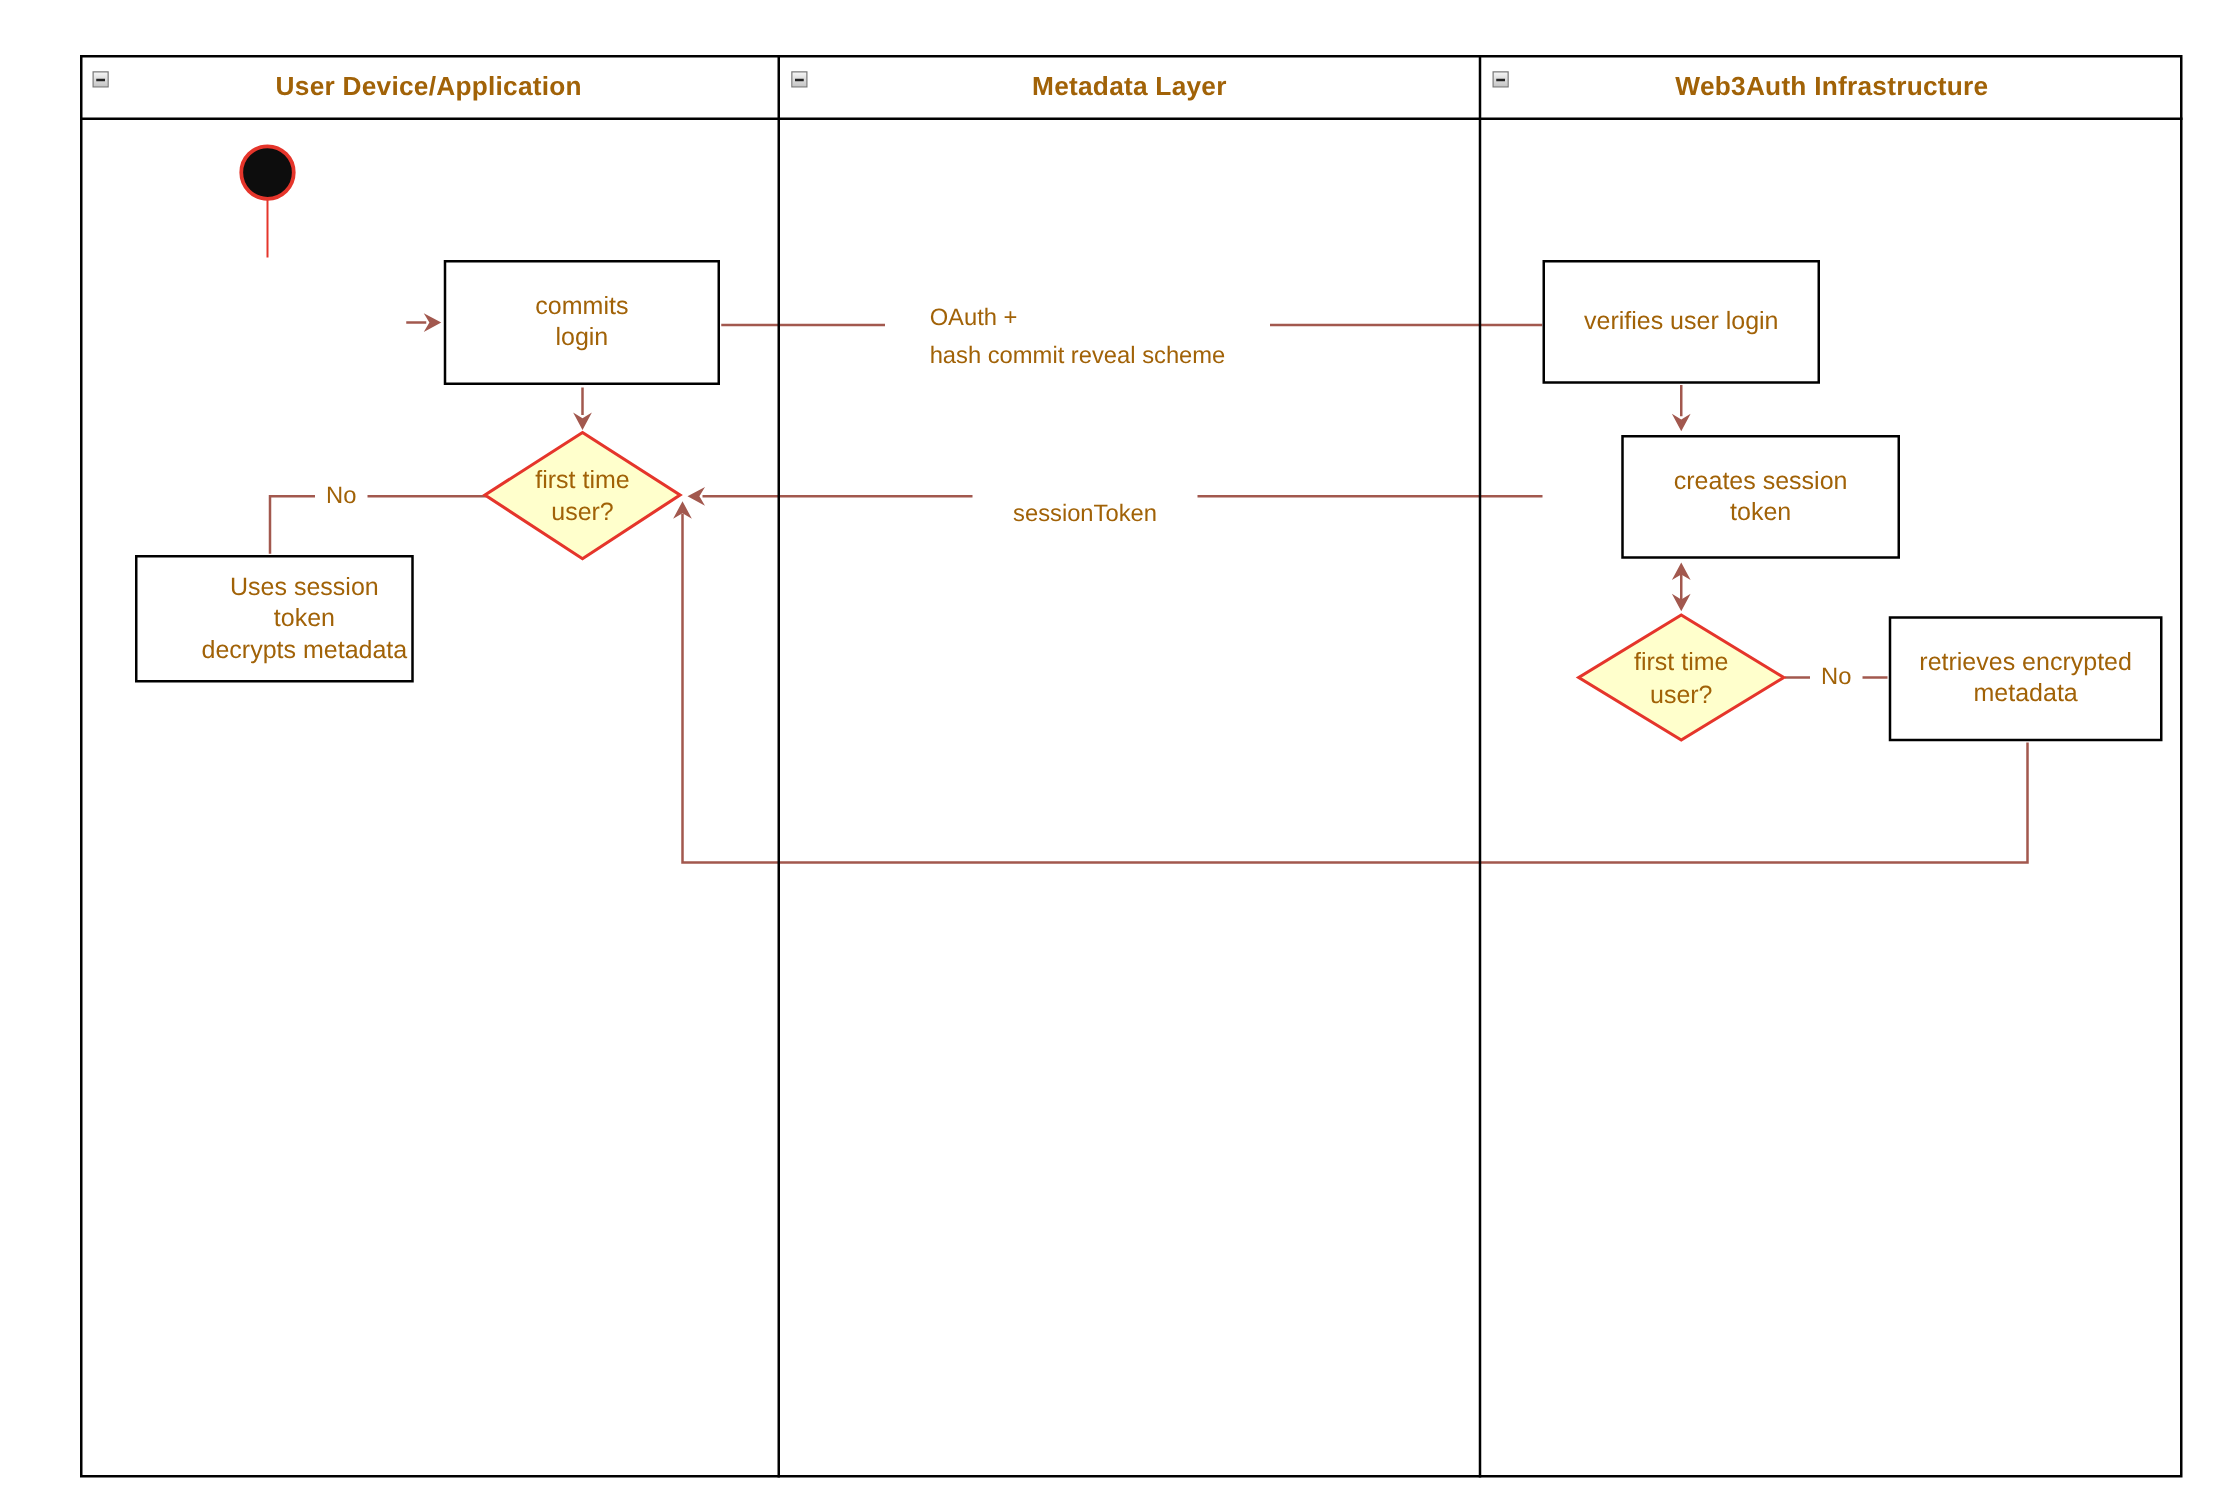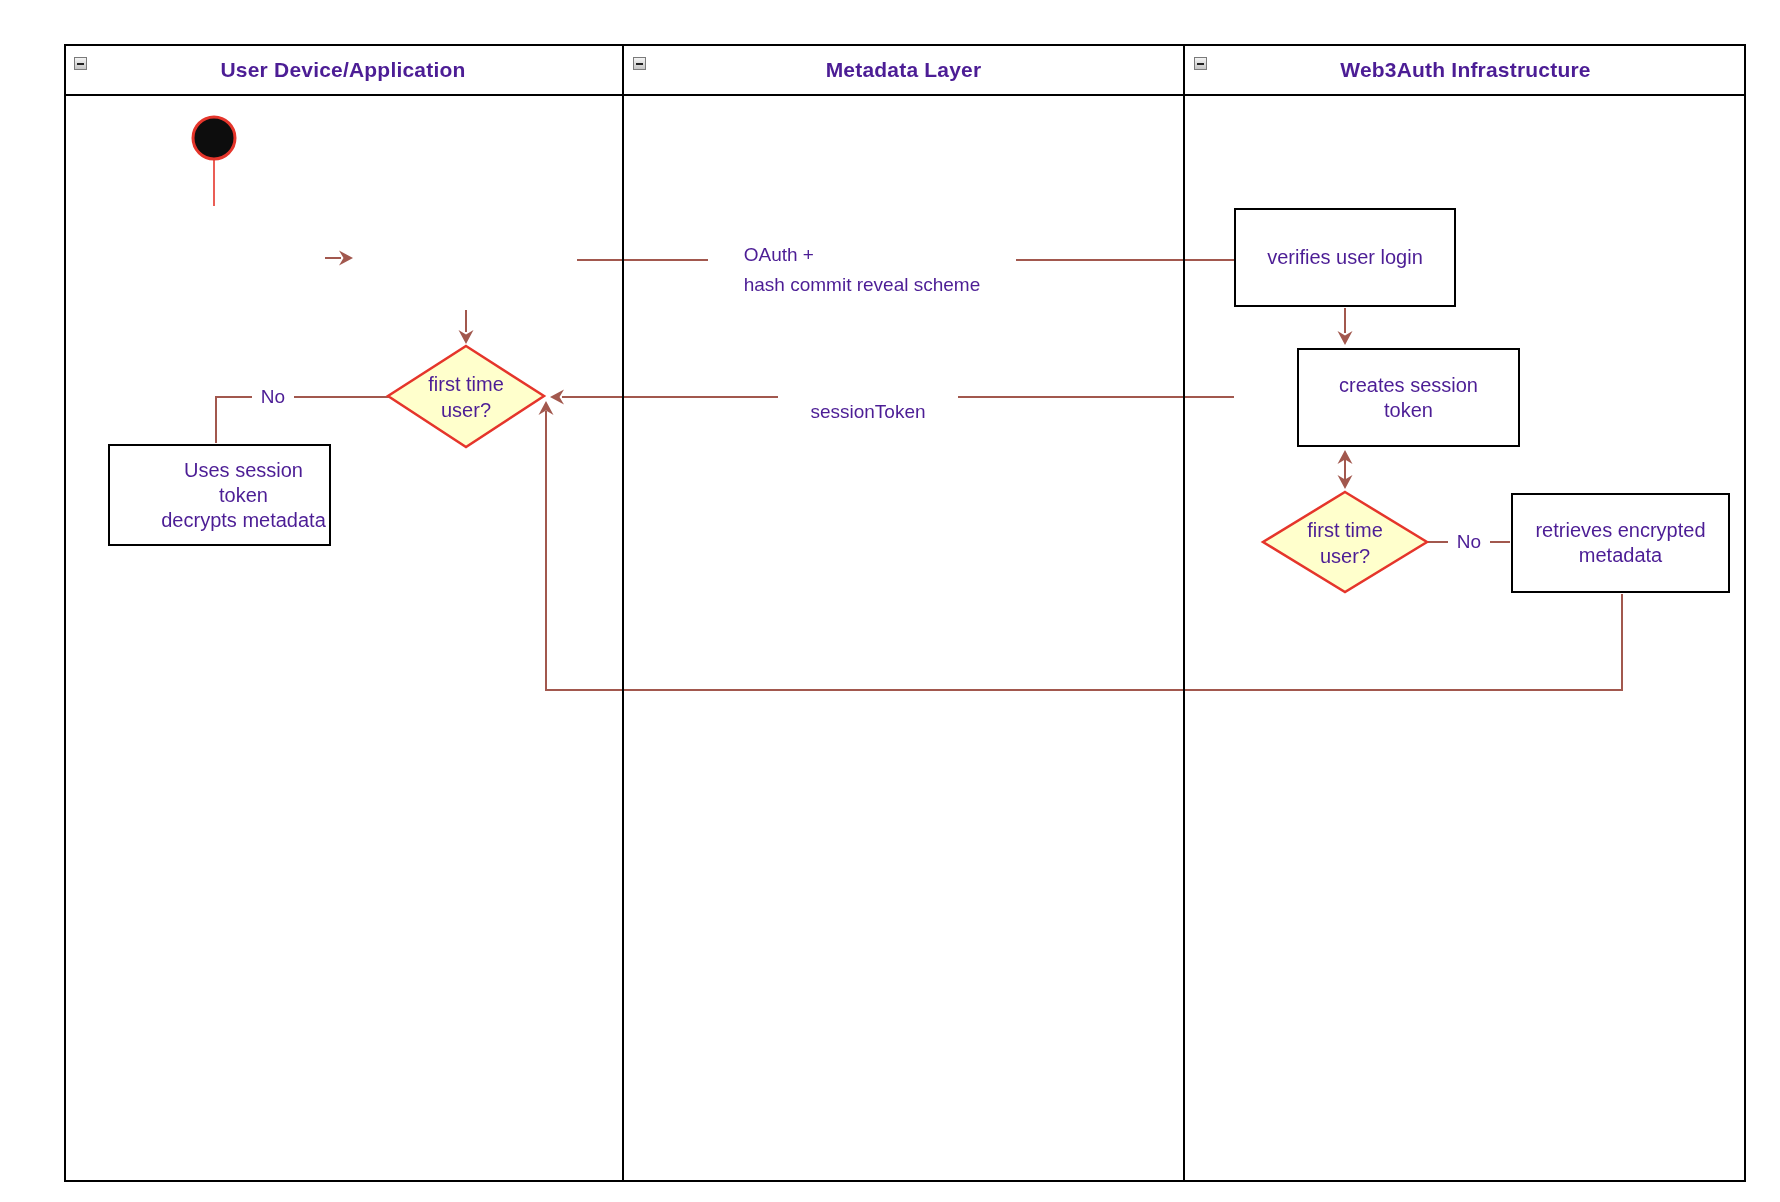--- a/index.html
+++ b/index.html
@@ -6,21 +6,21 @@
     margin: 0;
     padding: 0;
     background: #ffffff;
   }
   .stage {
     position: relative;
     width: 1780px;
     height: 1202px;
     background: #ffffff;
     font-family: "Liberation Sans", "DejaVu Sans", sans-serif;
-    color: #4c1d95;
+    color: #a16207;
     overflow: hidden;
   }
   .stage svg.wires {
     position: absolute;
     left: 0; top: 0;
     width: 1780px; height: 1202px;
   }
   
   .frame {
     position: absolute;
@@ -210,20 +210,22 @@
   <button class="collapse-btn c1">
     <span class="minus-bar"></span>
   </button>
   <button class="collapse-btn c2">
     <span class="minus-bar"></span>
   </button>
   <button class="collapse-btn c3">
     <span class="minus-bar"></span>
   </button>
 
+  <div class="node n-commits">commits
+login</div>
   <div class="node n-verifies">verifies user login</div>
   <div class="node n-creates">creates session
 token</div>
   <div class="node n-uses-session">Uses session
 token
 decrypts metadata</div>
   <div class="node n-retrieves">retrieves encrypted
 metadata</div>
 
   <div class="decision-label d-left">first time

